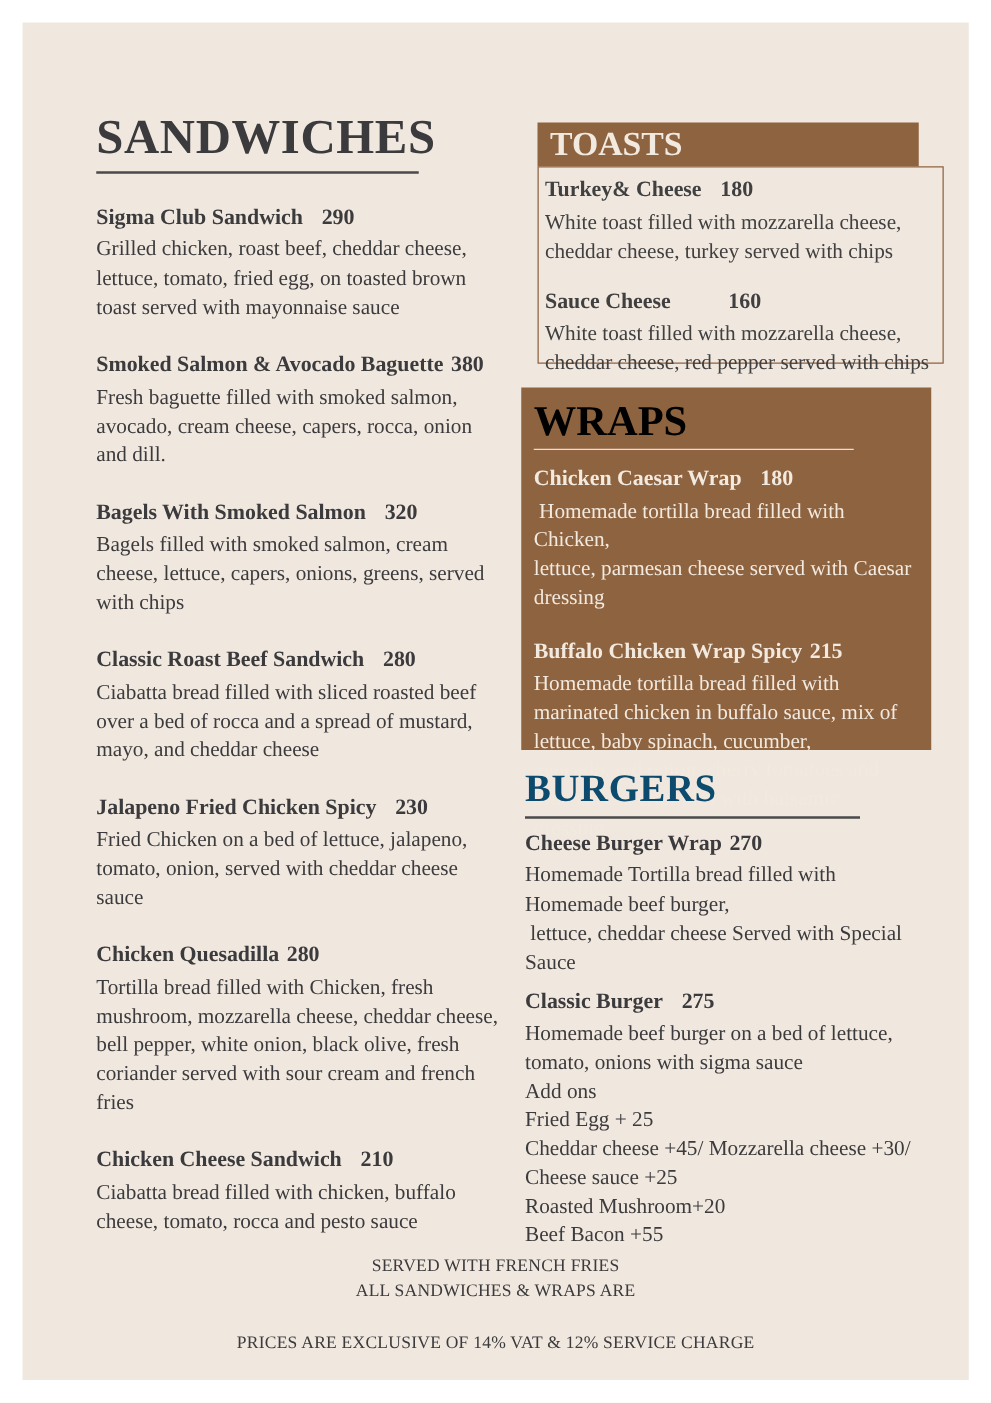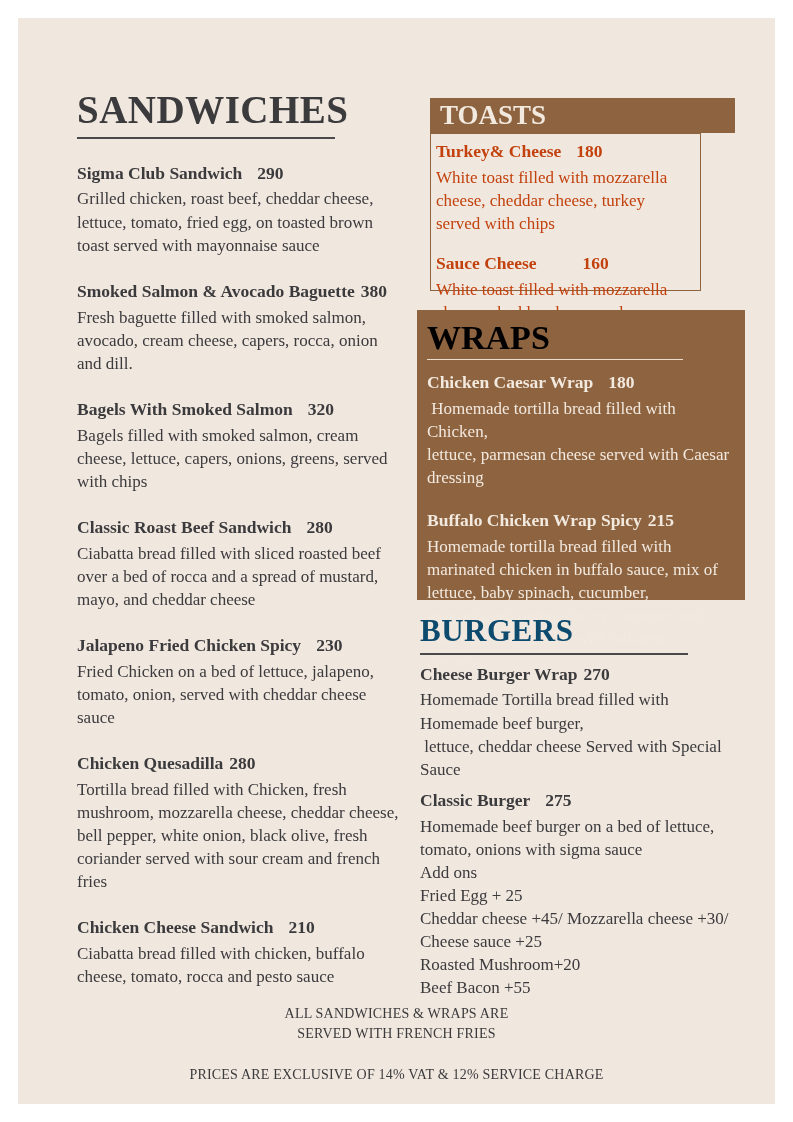--- a/index.html
+++ b/index.html
@@ -18,23 +18,23 @@
   .price { display:inline-block; }
   .g1 { margin-left:6px; }
   .g2 { margin-left:15px; }
   .g3 { margin-left:46px; }
 
   
   .toasts-bar { position:absolute; left:412px; top:80px; width:305px; height:35px;
                 background:#8e6340; color:#f2e9df; display:flex; align-items:center;
                 padding-left:10px; box-sizing:border-box; }
   .toasts-bar h2 { margin:0; font-size:27px; font-weight:600; line-height:1; }
-  .toasts-box { position:absolute; left:412px; top:115px; width:271px; height:158px;
+  .toasts-box { position:absolute; left:412px; top:115px; width:325px; height:158px;
                 border:1px solid #8e6340; box-sizing:border-box; padding:6px 8px 8px 5px;
-                color:#c2410c; }
+                color:#404040; }
   .toasts-box .item { margin-top:0; }
   .toasts-box .item + .item { margin-top:17px; }
 
   
   .wraps-block { position:absolute; left:399px; top:292px; width:328px; height:290px;
                  background:#8e6340; color:#f2e9df; box-sizing:border-box;
                  padding:8px 14px 12px 10px; }
   .wraps-title { margin:0; font-size:34px; font-weight:600; line-height:1.15; color:#000000; }
   .rule-cream { width:256px; border-bottom:1px solid #e9ddcf; margin-top:2px; }
   .wraps-block .item { margin-top:11px; }
@@ -137,19 +137,19 @@
 Add ons
 Fried Egg + 25
 Cheddar cheese +45/ Mozzarella cheese +30/
 Cheese sauce +25
 Roasted Mushroom+20
 Beef Bacon +55</p>
       </div>
     </section>
 
     <div class="footer">
+      <p>SERVED WITH FRENCH FRIES</p>
       <p>ALL SANDWICHES &amp; WRAPS ARE</p>
-      <p>SERVED WITH FRENCH FRIES</p>
       <p class="footer3">PRICES ARE EXCLUSIVE OF 14% VAT &amp; 12% SERVICE CHARGE</p>
     </div>
 
   </div>
 </div>
 
 </body></html>

